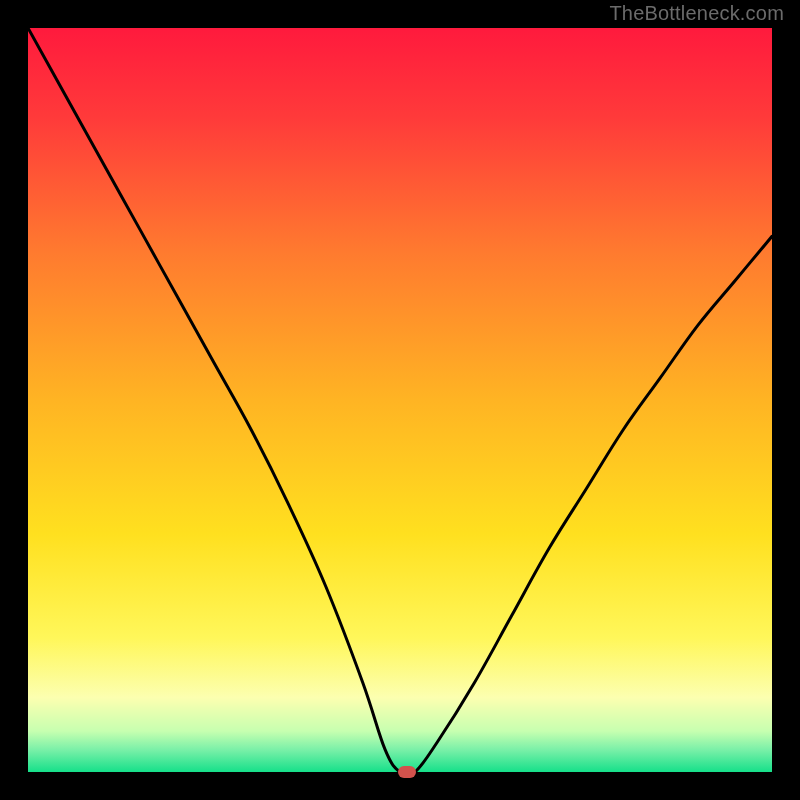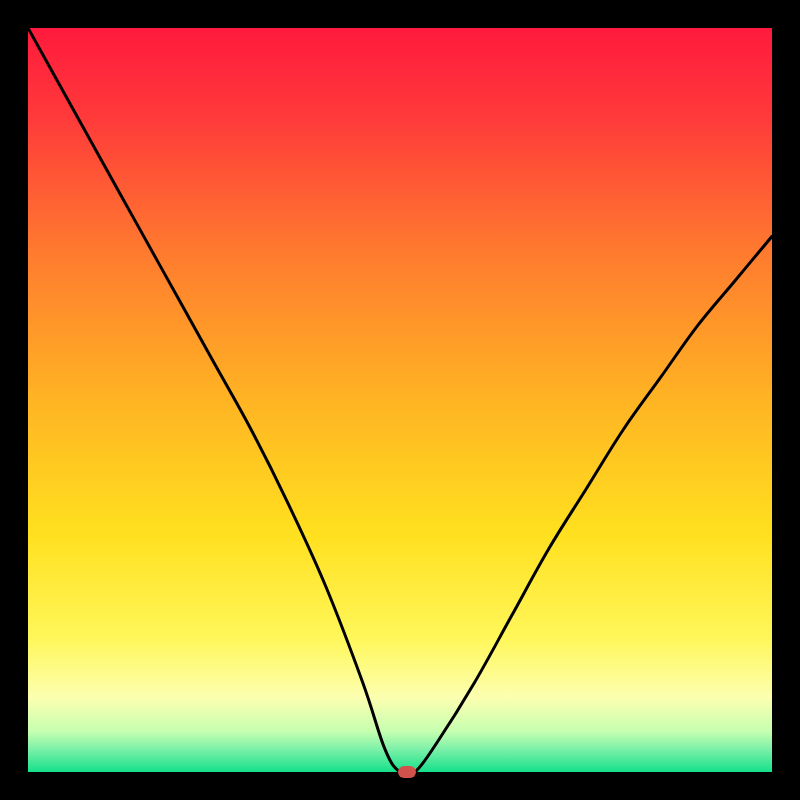--- a/index.html
+++ b/index.html
@@ -46,20 +46,21 @@
     background: #d1524c;
     border-radius: 6px;
     transform: translate(-50%, -50%);
   }
 </style>
 </head>
 <body>
 
 <div class="frame">
 
+  <div class="watermark">TheBottleneck.com</div>
 
   <div class="plot">
     <svg id="plot-svg" viewBox="0 0 744 744" preserveAspectRatio="none">
       <defs>
         <linearGradient id="bg-grad" x1="0" y1="0" x2="0" y2="1">
             <stop offset="0%" stop-color="#ff1a3d"></stop>
             <stop offset="12%" stop-color="#ff3a3a"></stop>
             <stop offset="30%" stop-color="#ff7a2f"></stop>
             <stop offset="50%" stop-color="#ffb423"></stop>
             <stop offset="68%" stop-color="#ffe01f"></stop>

